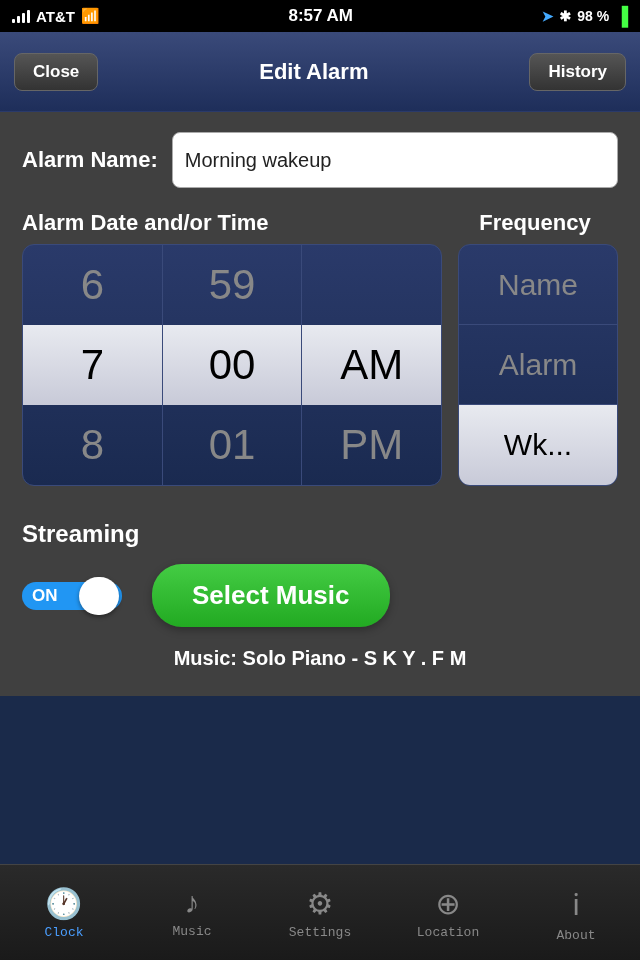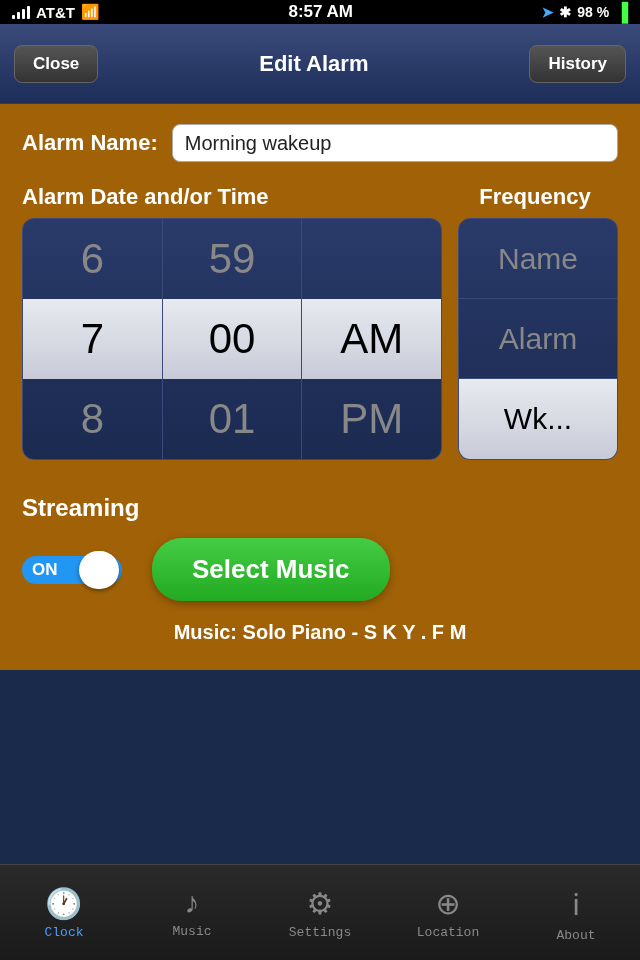--- a/index.html
+++ b/index.html
@@ -7,21 +7,21 @@
       width: 640px;
       height: 960px;
       overflow: hidden;
       font-family: -apple-system, 'Helvetica Neue', Arial, sans-serif;
       background: #1a2a4a;
     }
 
     
     #status-bar {
       width: 640px;
-      height: 24px;
+      height: 32px;
       background: #000;
       display: flex;
       align-items: center;
       justify-content: space-between;
       padding: 0 12px;
       color: white;
       font-size: 15px;
       font-weight: 600;
     }
     .status-left { display: flex; align-items: center; gap: 6px; }
@@ -51,40 +51,40 @@
     }
     .nav-title {
       color: white;
       font-size: 22px;
       font-weight: 700;
     }
 
     
     #main {
       width: 640px;
-      background: #a16207;
+      background: #404040;
       padding: 20px 22px;
     }
 
     
     .alarm-name-row {
       display: flex;
       align-items: center;
       gap: 14px;
       margin-bottom: 22px;
     }
     .alarm-name-label {
       color: white;
       font-size: 22px;
       font-weight: 700;
       white-space: nowrap;
     }
     .alarm-name-input {
       flex: 1;
-      height: 38px;
+      height: 56px;
       border-radius: 8px;
       border: 1px solid #aaa;
       background: white;
       font-size: 20px;
       padding: 0 12px;
       color: #222;
     }
 
     
     .section-headers {

